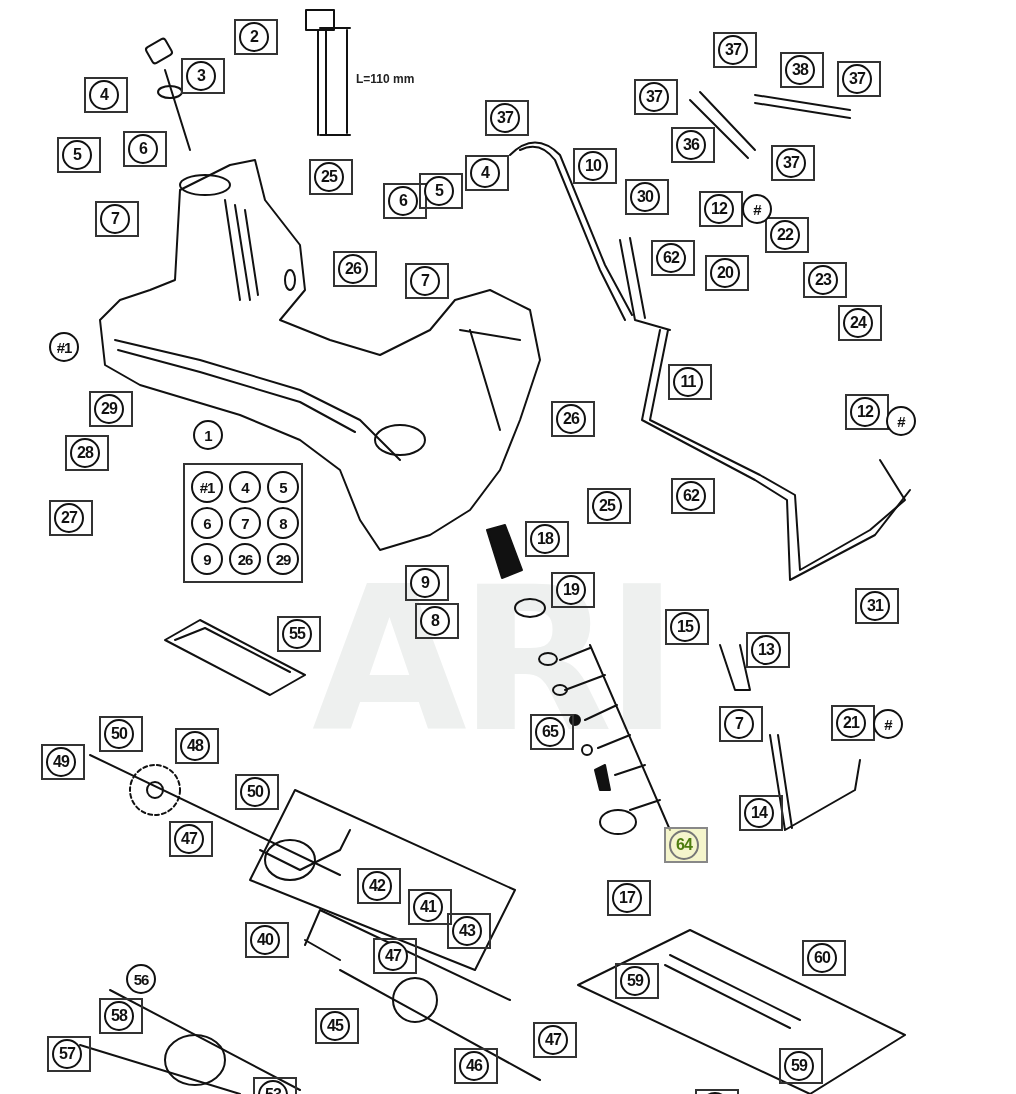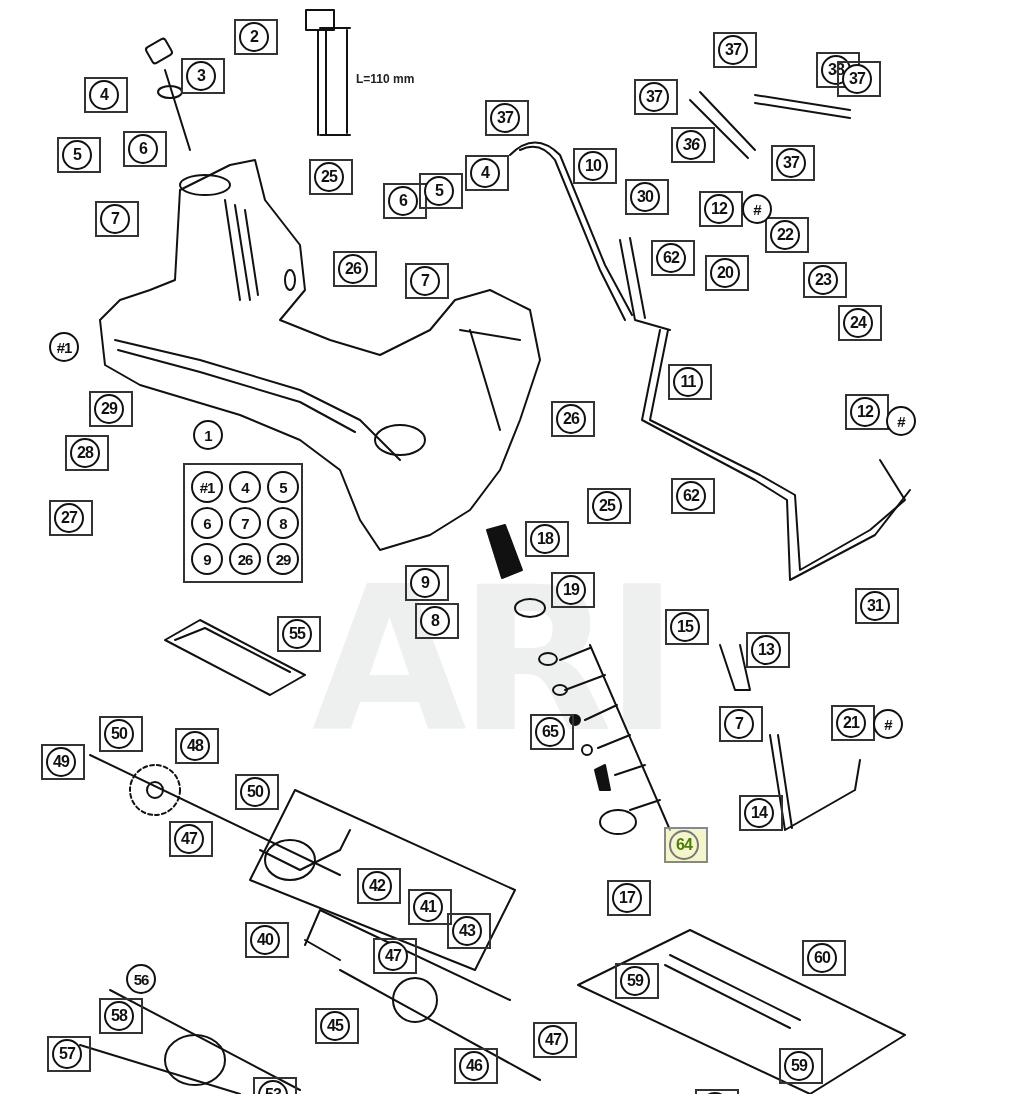--- a/index.html
+++ b/index.html
@@ -151,27 +151,27 @@
       </div>
       <div class="callout" style="left: 573px; top: 148px; width: 44px; height: 36px;">
         <span class="num">10</span>
       </div>
       <div class="callout" style="left: 713px; top: 32px; width: 44px; height: 36px;">
         <span class="num">37</span>
       </div>
       <div class="callout" style="left: 634px; top: 79px; width: 44px; height: 36px;">
         <span class="num">37</span>
       </div>
-      <div class="callout" style="left: 780px; top: 52px; width: 44px; height: 36px; margin-left: 36px;">
+      <div class="callout" style="left: 780px; top: 52px; width: 44px; height: 36px;">
         <span class="num">38</span>
       </div>
       <div class="callout" style="left: 837px; top: 61px; width: 44px; height: 36px;">
         <span class="num">37</span>
       </div>
-      <div class="callout" style="left: 671px; top: 127px; width: 44px; height: 36px; font-style: italic;">
+      <div class="callout" style="left: 671px; top: 127px; width: 44px; height: 36px;">
         <span class="num">36</span>
       </div>
       <div class="callout" style="left: 771px; top: 145px; width: 44px; height: 36px;">
         <span class="num">37</span>
       </div>
       <div class="callout" style="left: 625px; top: 179px; width: 44px; height: 36px;">
         <span class="num">30</span>
       </div>
       <div class="callout" style="left: 699px; top: 191px; width: 44px; height: 36px;">
         <span class="num">12</span>

